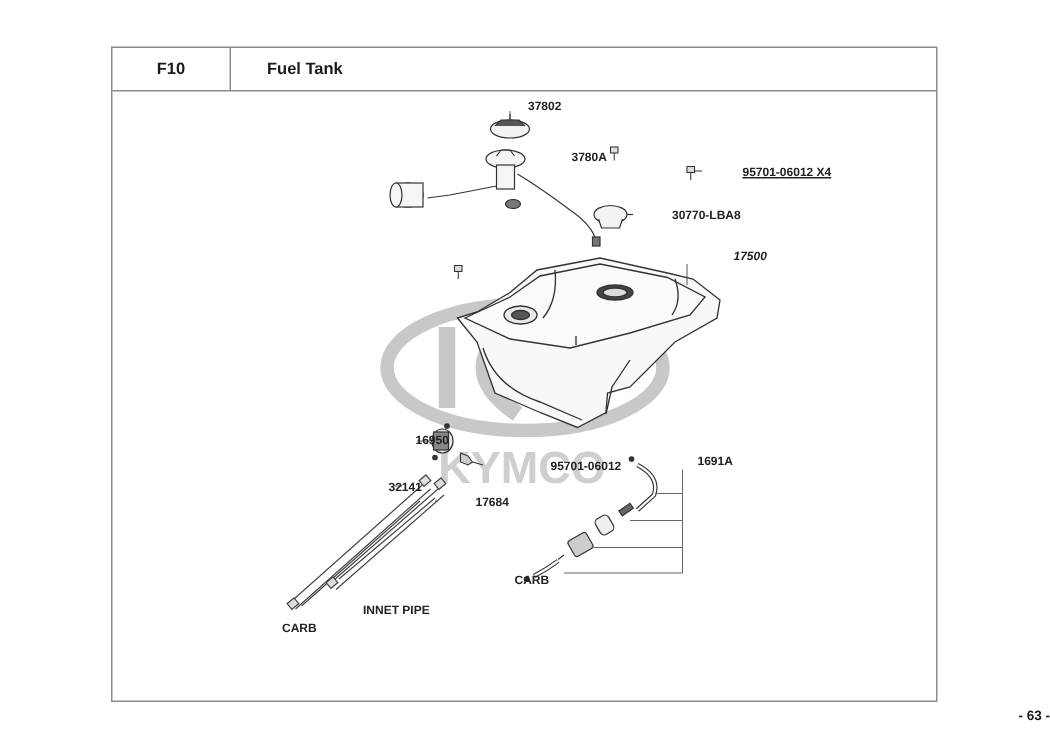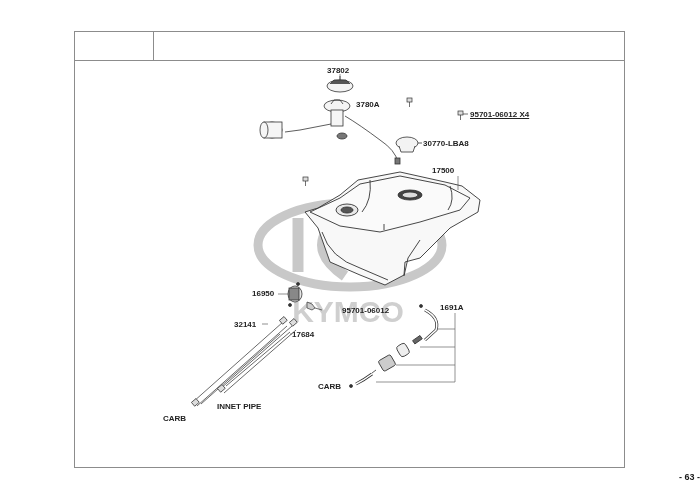--- a/index.html
+++ b/index.html
@@ -25,28 +25,30 @@
     }
     .hdr-title {
       position: absolute; left: 103px; top: 0; height: 28px; line-height: 28px;
       font-weight: bold; font-size: 11px;
     }
     .page-num {
       position: absolute; left: 0; width: 700px; top: 472px; text-align: right;
       font-size: 9px; font-weight: bold;
     }
     svg.diagram { position: absolute; left: 0; top: 0; }
-    .lbl { position: absolute; font-size: 8px; font-weight: bold; white-space: nowrap; color: #222; }
+    .lbl { position: absolute; font-size: 8px; font-weight: bold; white-space: nowrap; color: #222; margin-left: 25px; }
   </style>
 </head>
 <body>
 
 <div class="frame">
   <div class="hdr-line"></div>
   <div class="hdr-div"></div>
+  <div class="hdr-code">F10</div>
+  <div class="hdr-title">Fuel Tank</div>
 </div>
 
 <svg class="diagram" width="700" height="495" viewBox="0 0 700 495">
 
   <g fill="none" stroke="#c8c8c8">
     <ellipse cx="350" cy="245" rx="92" ry="42" stroke-width="9"></ellipse>
     <g stroke-width="11" stroke-linecap="butt">
       <line x1="298" y1="218" x2="298" y2="272"></line>
       <path d="M345 214 Q300 245 345 276" stroke-width="11"></path>
     </g>
@@ -158,21 +160,21 @@
     <line x1="420" y1="347" x2="455" y2="347"></line>
     <line x1="396" y1="365" x2="455" y2="365"></line>
     <line x1="376" y1="382" x2="455" y2="382"></line>
   </g>
 </svg>
 
 <div class="lbl" style="left:327px; top:66px;">37802</div>
 <div class="lbl" style="left:356px; top:100px;">3780A</div>
 <div class="lbl" style="left:470px; top:110px;text-decoration:underline;">95701-06012 X4</div>
 <div class="lbl" style="left:423px; top:139px;">30770-LBA8</div>
-<div class="lbl" style="left:432px; top:166px;">17500</div>
+<div class="lbl" style="left:464px; top:166px;font-style:italic;">17500</div>
 <div class="lbl" style="left:252px; top:289px;">16950</div>
 <div class="lbl" style="left:342px; top:306px;">95701-06012</div>
 <div class="lbl" style="left:440px; top:303px;text-align:right;">1691A</div>
 <div class="lbl" style="left:234px; top:320px;">32141</div>
 <div class="lbl" style="left:292px; top:330px;">17684</div>
 <div class="lbl" style="left:163px; top:414px;">CARB</div>
 <div class="lbl" style="left:217px; top:402px;">INNET PIPE</div>
 <div class="lbl" style="left:318px; top:382px;">CARB</div>
 
 <div class="page-num">- 63 -</div>

